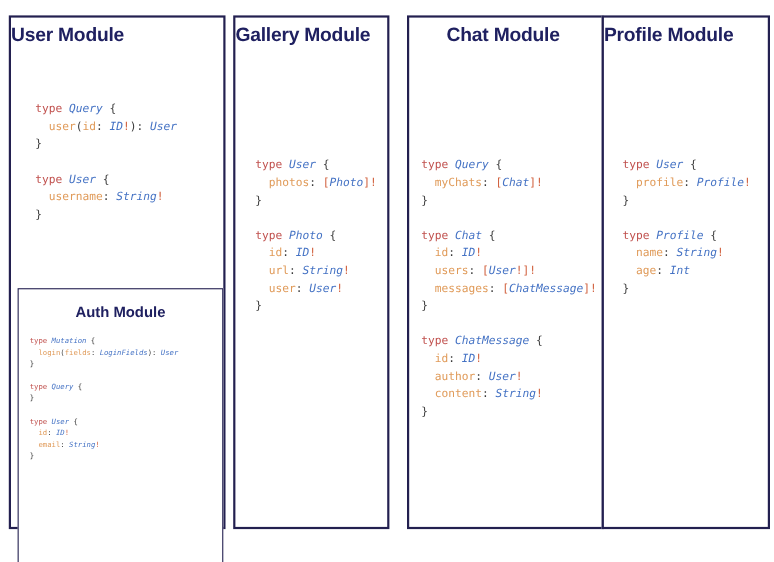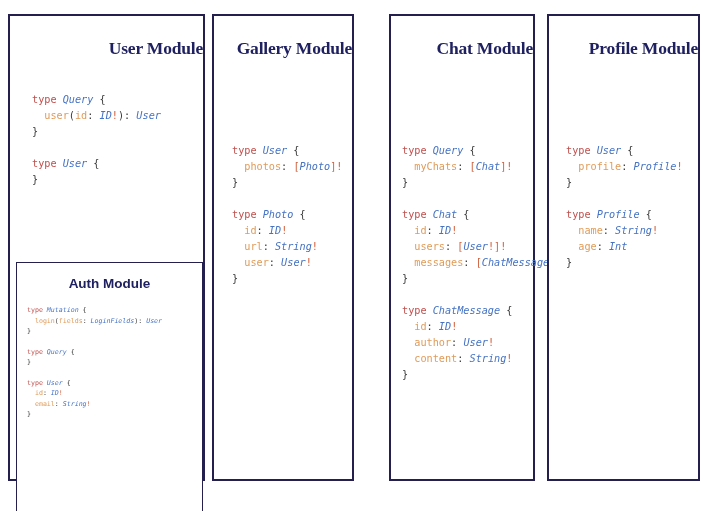--- a/index.html
+++ b/index.html
@@ -28,33 +28,32 @@
   .card {
     position: absolute;
     box-sizing: border-box;
     background: #ffffff;
     border: 2.5px solid #232050;
     top: 14px;
     height: 467px;
   }
   #card-user    { left: 8px;   width: 197px; }
   #card-gallery { left: 212px; width: 142px; }
-  #card-chat    { left: 389px; width: 146px; }
+  #card-chat    { left: 370px; width: 179px; padding-left: 34px; }
   #card-profile { left: 547px; width: 153px; }
 
   .card-title {
-    text-align: right;
+    text-align: left;
     font-size: 17.5px;
     font-weight: bold;
     color: #1f2060;
     letter-spacing: -0.2px;
-    margin-top: 22px;
+    margin-top: 5px;
     margin-bottom: 0;
     line-height: 1.2;
-    font-family: Liberation Serif, serif;
   }
 
   
   .code {
     font-family: "DejaVu Sans Mono", "Liberation Mono", monospace;
     font-size: 10.2px;
     line-height: 16px;
     white-space: pre;
     color: #3a3a3a;
   }
@@ -109,21 +108,21 @@
 </head>
 <body>
 
 <div class="canvas">
 
   <div class="card" id="card-user">
     <div class="card-title">User Module</div>
     <div class="code-body" id="user-code">
         <div class="code code-block"><div><span class="kw">type </span><span class="tname">Query</span><span class="punct"> {</span></div><div><span class="punct">  </span><span class="field">user</span><span class="punct">(</span><span class="field">id</span><span class="punct">: </span><span class="tname">ID</span><span class="bang">!</span><span class="punct">): </span><span class="tname">User</span></div><div><span class="punct">}</span></div></div>
         <div class="code-gap"></div>
-        <div class="code code-block"><div><span class="kw">type </span><span class="tname">User</span><span class="punct"> {</span></div><div><span class="punct">}</span></div></div>
+        <div class="code code-block"><div><span class="kw">type </span><span class="tname">User</span><span class="punct"> {</span></div><div><span class="punct">  </span><span class="field">username</span><span class="punct">: </span><span class="tname">String</span><span class="bang">!</span></div><div><span class="punct">}</span></div></div>
       </div>
 
     <div id="auth-box">
       <div class="auth-title">Auth Module</div>
       <div id="auth-code">
           <div class="code code-block"><div><span class="kw">type </span><span class="tname">Mutation</span><span class="punct"> {</span></div><div><span class="punct">  </span><span class="field">login</span><span class="punct">(</span><span class="field">fields</span><span class="punct">: </span><span class="tname">LoginFields</span><span class="punct">): </span><span class="tname">User</span></div><div><span class="punct">}</span></div></div>
           <div class="code-gap"></div>
           <div class="code code-block"><div><span class="kw">type </span><span class="tname">Query</span><span class="punct"> {</span></div><div><span class="punct">}</span></div></div>
           <div class="code-gap"></div>
           <div class="code code-block"><div><span class="kw">type </span><span class="tname">User</span><span class="punct"> {</span></div><div><span class="punct">  </span><span class="field">id</span><span class="punct">: </span><span class="tname">ID</span><span class="bang">!</span></div><div><span class="punct">  </span><span class="field">email</span><span class="punct">: </span><span class="tname">String</span><span class="bang">!</span></div><div><span class="punct">}</span></div></div>

